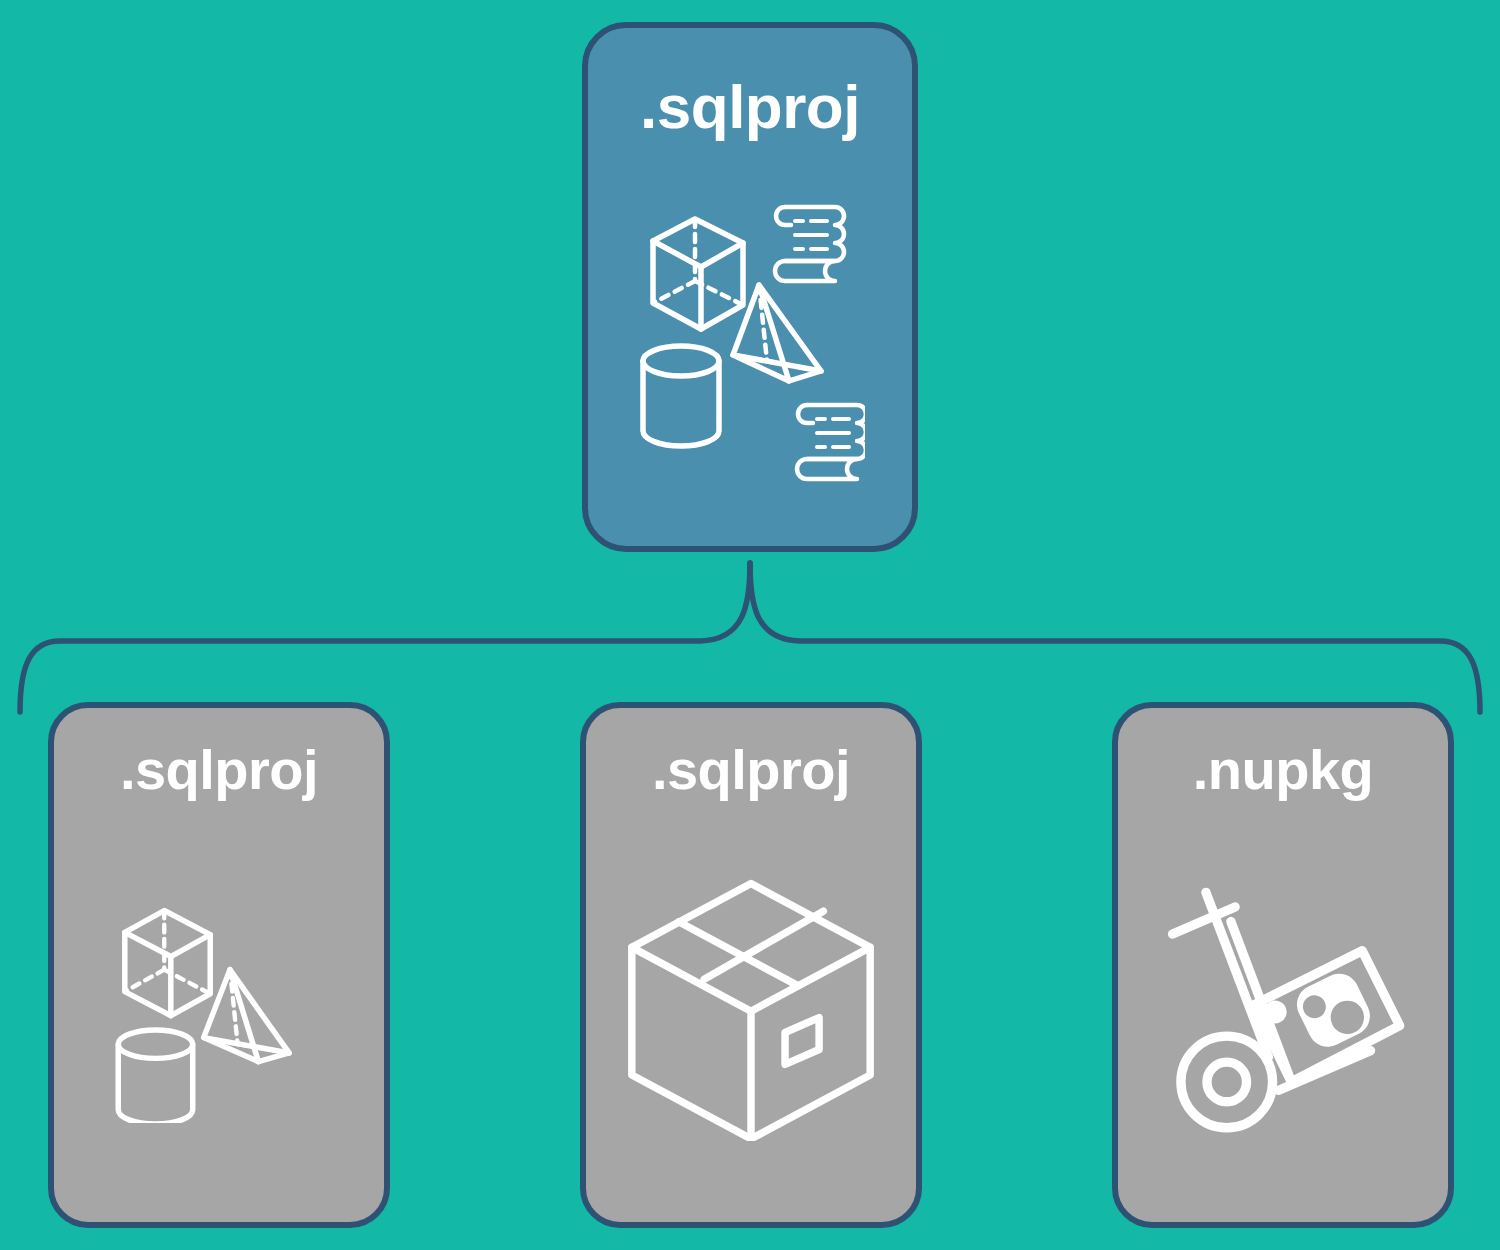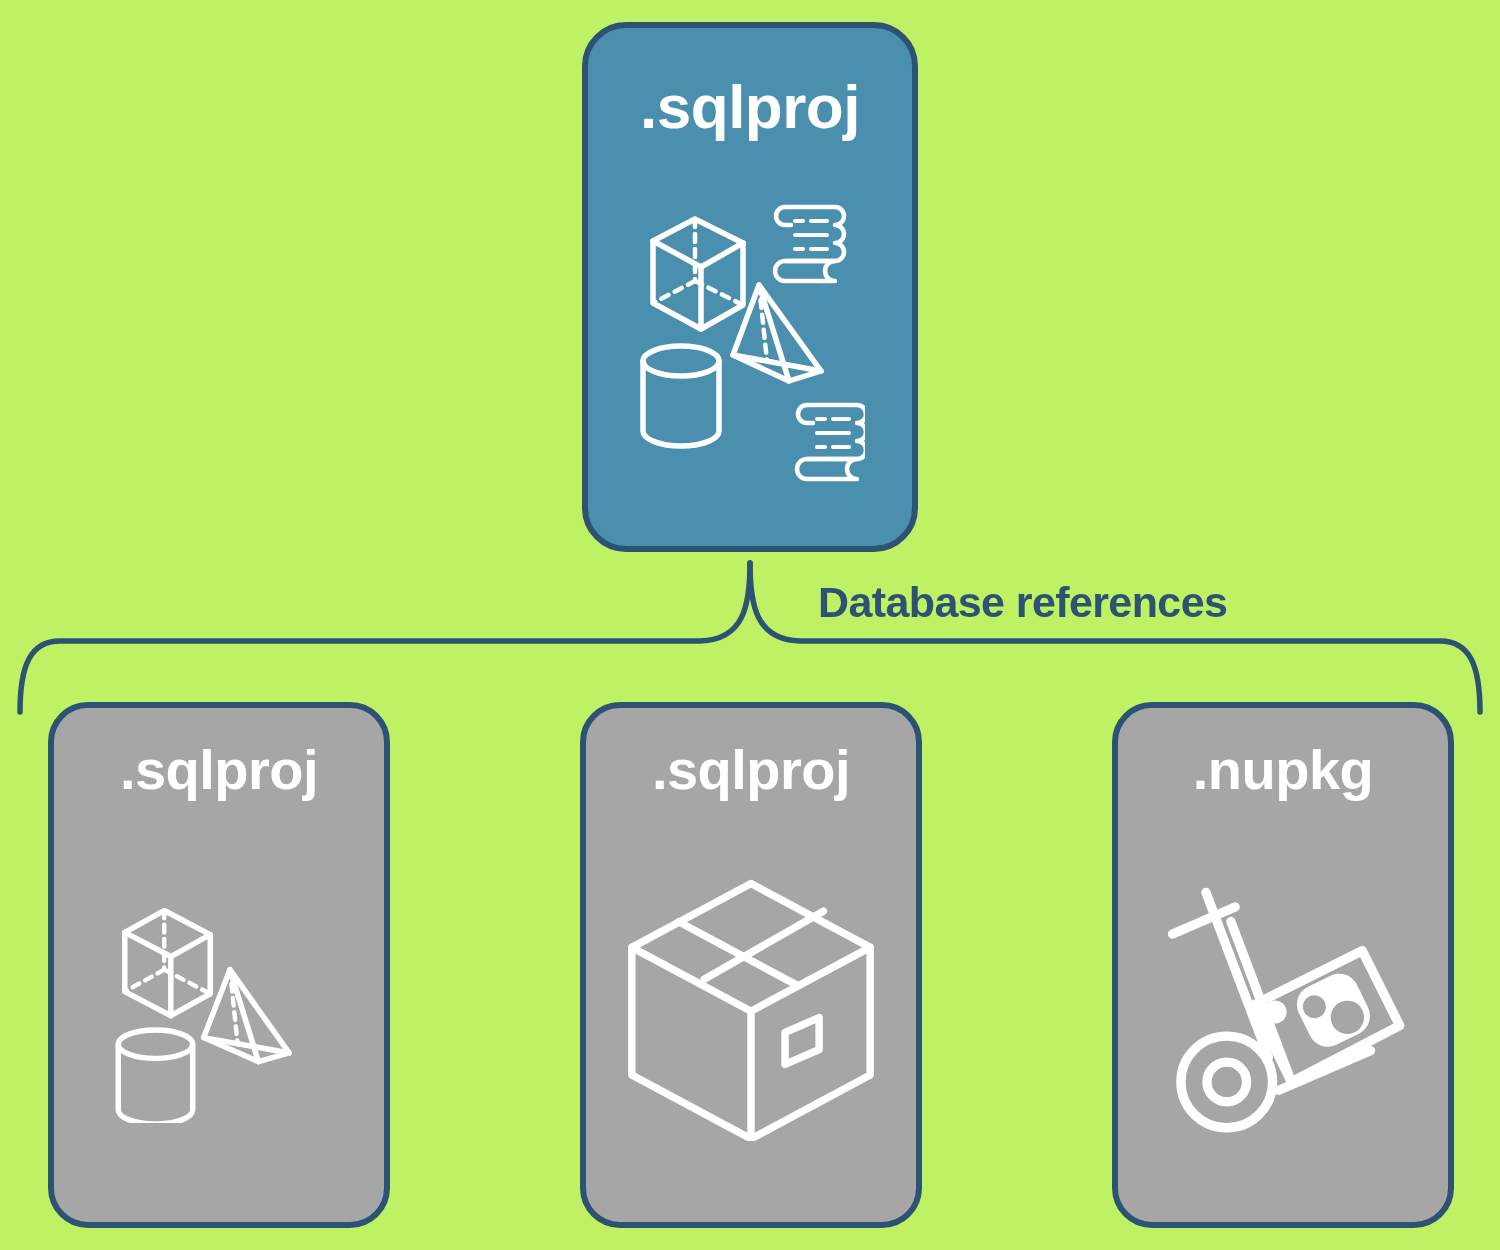--- a/index.html
+++ b/index.html
@@ -8,21 +8,21 @@
     padding: 0;
     background: #ffffff;
   }
   body {
     font-family: "Liberation Sans", sans-serif;
   }
   #stage {
     position: relative;
     width: 1500px;
     height: 1250px;
-    background: #bef264;
+    background: #14b8a6;
     overflow: hidden;
   }
   .card {
     position: absolute;
     box-sizing: border-box;
     border: 6px solid #2E5273;
     border-radius: 40px;
     display: flex;
     flex-direction: column;
     align-items: center;
@@ -173,21 +173,20 @@
       <path d="M750,563
                C750,605 744,640 700,641
                L60,641
                C30,641 20,666 20,712"></path>
       <path d="M750,563
                C750,605 756,640 800,641
                L1440,641
                C1470,641 1480,666 1480,712"></path>
     </g>
   </svg>
-  <div class="brace-label">Database references</div>
 
   <div class="card card-child card-child-1">
     <div class="card-title">.sqlproj</div>
     <div class="card-art">
       <svg width="220" height="230" viewBox="0 0 200 210">
         <g fill="none" stroke="#FFFFFF" stroke-width="5" stroke-linejoin="round" stroke-linecap="round">
           <g>
             <polygon points="14,36 50,16 92,38 56,58"></polygon>
             <polyline points="14,36 14,90 56,112 56,58"></polyline>
             <polyline points="92,38 92,92 56,112"></polyline>

